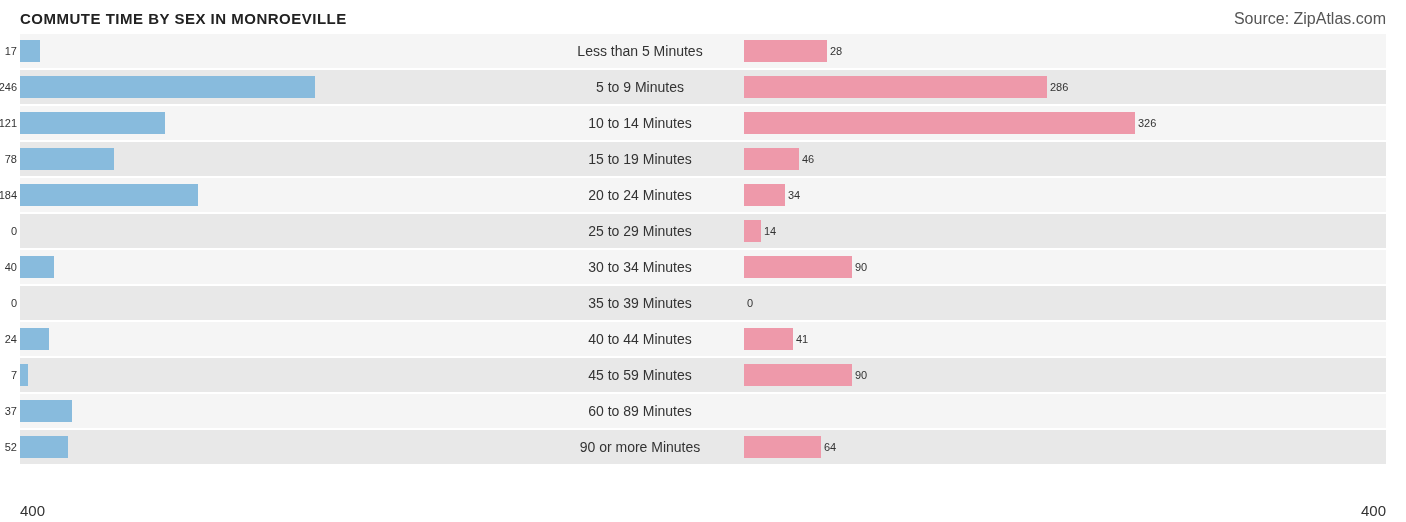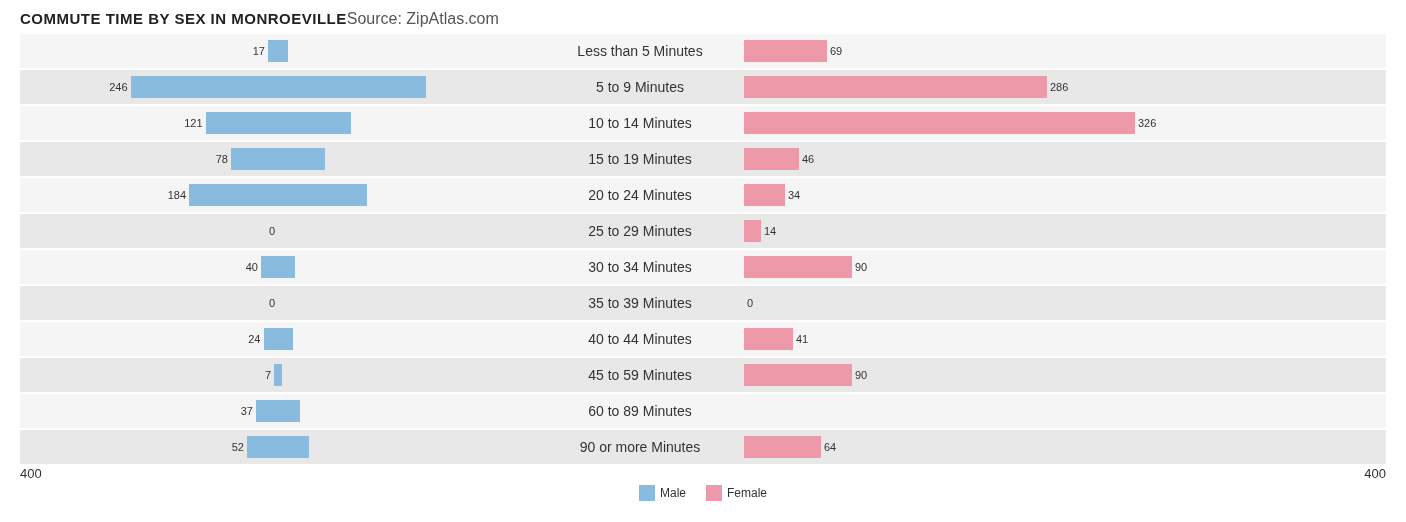--- a/index.html
+++ b/index.html
@@ -11,20 +11,21 @@
       overflow: hidden;
     }
     .chart-container {
       width: 1406px;
       height: 522px;
       padding: 10px 20px 30px 20px;
       position: relative;
     }
     .chart-header {
       display: flex;
+      justify-content: space-between;
       align-items: flex-start;
       margin-bottom: 6px;
     }
     .chart-title {
       font-size: 15px;
       font-weight: bold;
       color: #222;
       text-transform: uppercase;
       letter-spacing: 0.5px;
     }
@@ -44,21 +45,21 @@
     }
     .bar-row:nth-child(odd) {
       background: #f5f5f5;
     }
     .bar-row:nth-child(even) {
       background: #e8e8e8;
     }
     .left-section {
       width: 520px;
       display: flex;
-      justify-content: center;
+      justify-content: flex-start;
       align-items: center;
       padding-right: 4px;
       position: relative;
     }
     .right-section {
       width: 520px;
       display: flex;
       justify-content: flex-start;
       align-items: center;
       padding-left: 4px;
@@ -119,22 +120,23 @@
       width: 16px;
       height: 16px;
     }
     .axis-labels {
       display: flex;
       justify-content: space-between;
       margin-top: 2px;
       padding: 0 0;
     }
     .axis-label {
-      font-size: 13px;
-      color: #333;
+      font-size: 15px;
+      color: #333;
+      margin-top: 36px;
     }
   </style>
 </head>
 <body>
 
 <div class="chart-container">
   <div class="chart-header">
     <div class="chart-title">COMMUTE TIME BY SEX IN MONROEVILLE</div>
     <div class="chart-source">Source: ZipAtlas.com</div>
   </div>
@@ -142,21 +144,21 @@
 
   <div class="bar-row">
         <div class="left-section">
           <div class="bar-male" style="width: 20px;">
             <span class="value-male">17</span>
           </div>
         </div>
         <div class="label-center">Less than 5 Minutes</div>
         <div class="right-section">
           <div class="bar-female" style="width: 83px;">
-            <span class="value-female">69</span>
+            <span class="value-female">28</span>
           </div>
         </div>
       </div>
       <div class="bar-row">
         <div class="left-section">
           <div class="bar-male" style="width: 295px;">
             <span class="value-male">246</span>
           </div>
         </div>
         <div class="label-center">5 to 9 Minutes</div>
@@ -265,29 +267,29 @@
         </div>
         <div class="label-center">45 to 59 Minutes</div>
         <div class="right-section">
           <div class="bar-female" style="width: 108px;">
             <span class="value-female">90</span>
           </div>
         </div>
       </div>
       <div class="bar-row">
         <div class="left-section">
-          <div class="bar-male" style="width: 44px;">
+          <div class="bar-male" style="width: 52px;">
             <span class="value-male">37</span>
           </div>
         </div>
         <div class="label-center">60 to 89 Minutes</div>
       </div>
       <div class="bar-row">
         <div class="left-section">
-          <div class="bar-male" style="width: 62px;">
+          <div class="bar-male" style="width: 48px;">
             <span class="value-male">52</span>
           </div>
         </div>
         <div class="label-center">90 or more Minutes</div>
         <div class="right-section">
           <div class="bar-female" style="width: 77px;">
             <span class="value-female">64</span>
           </div>
         </div>
       </div>

